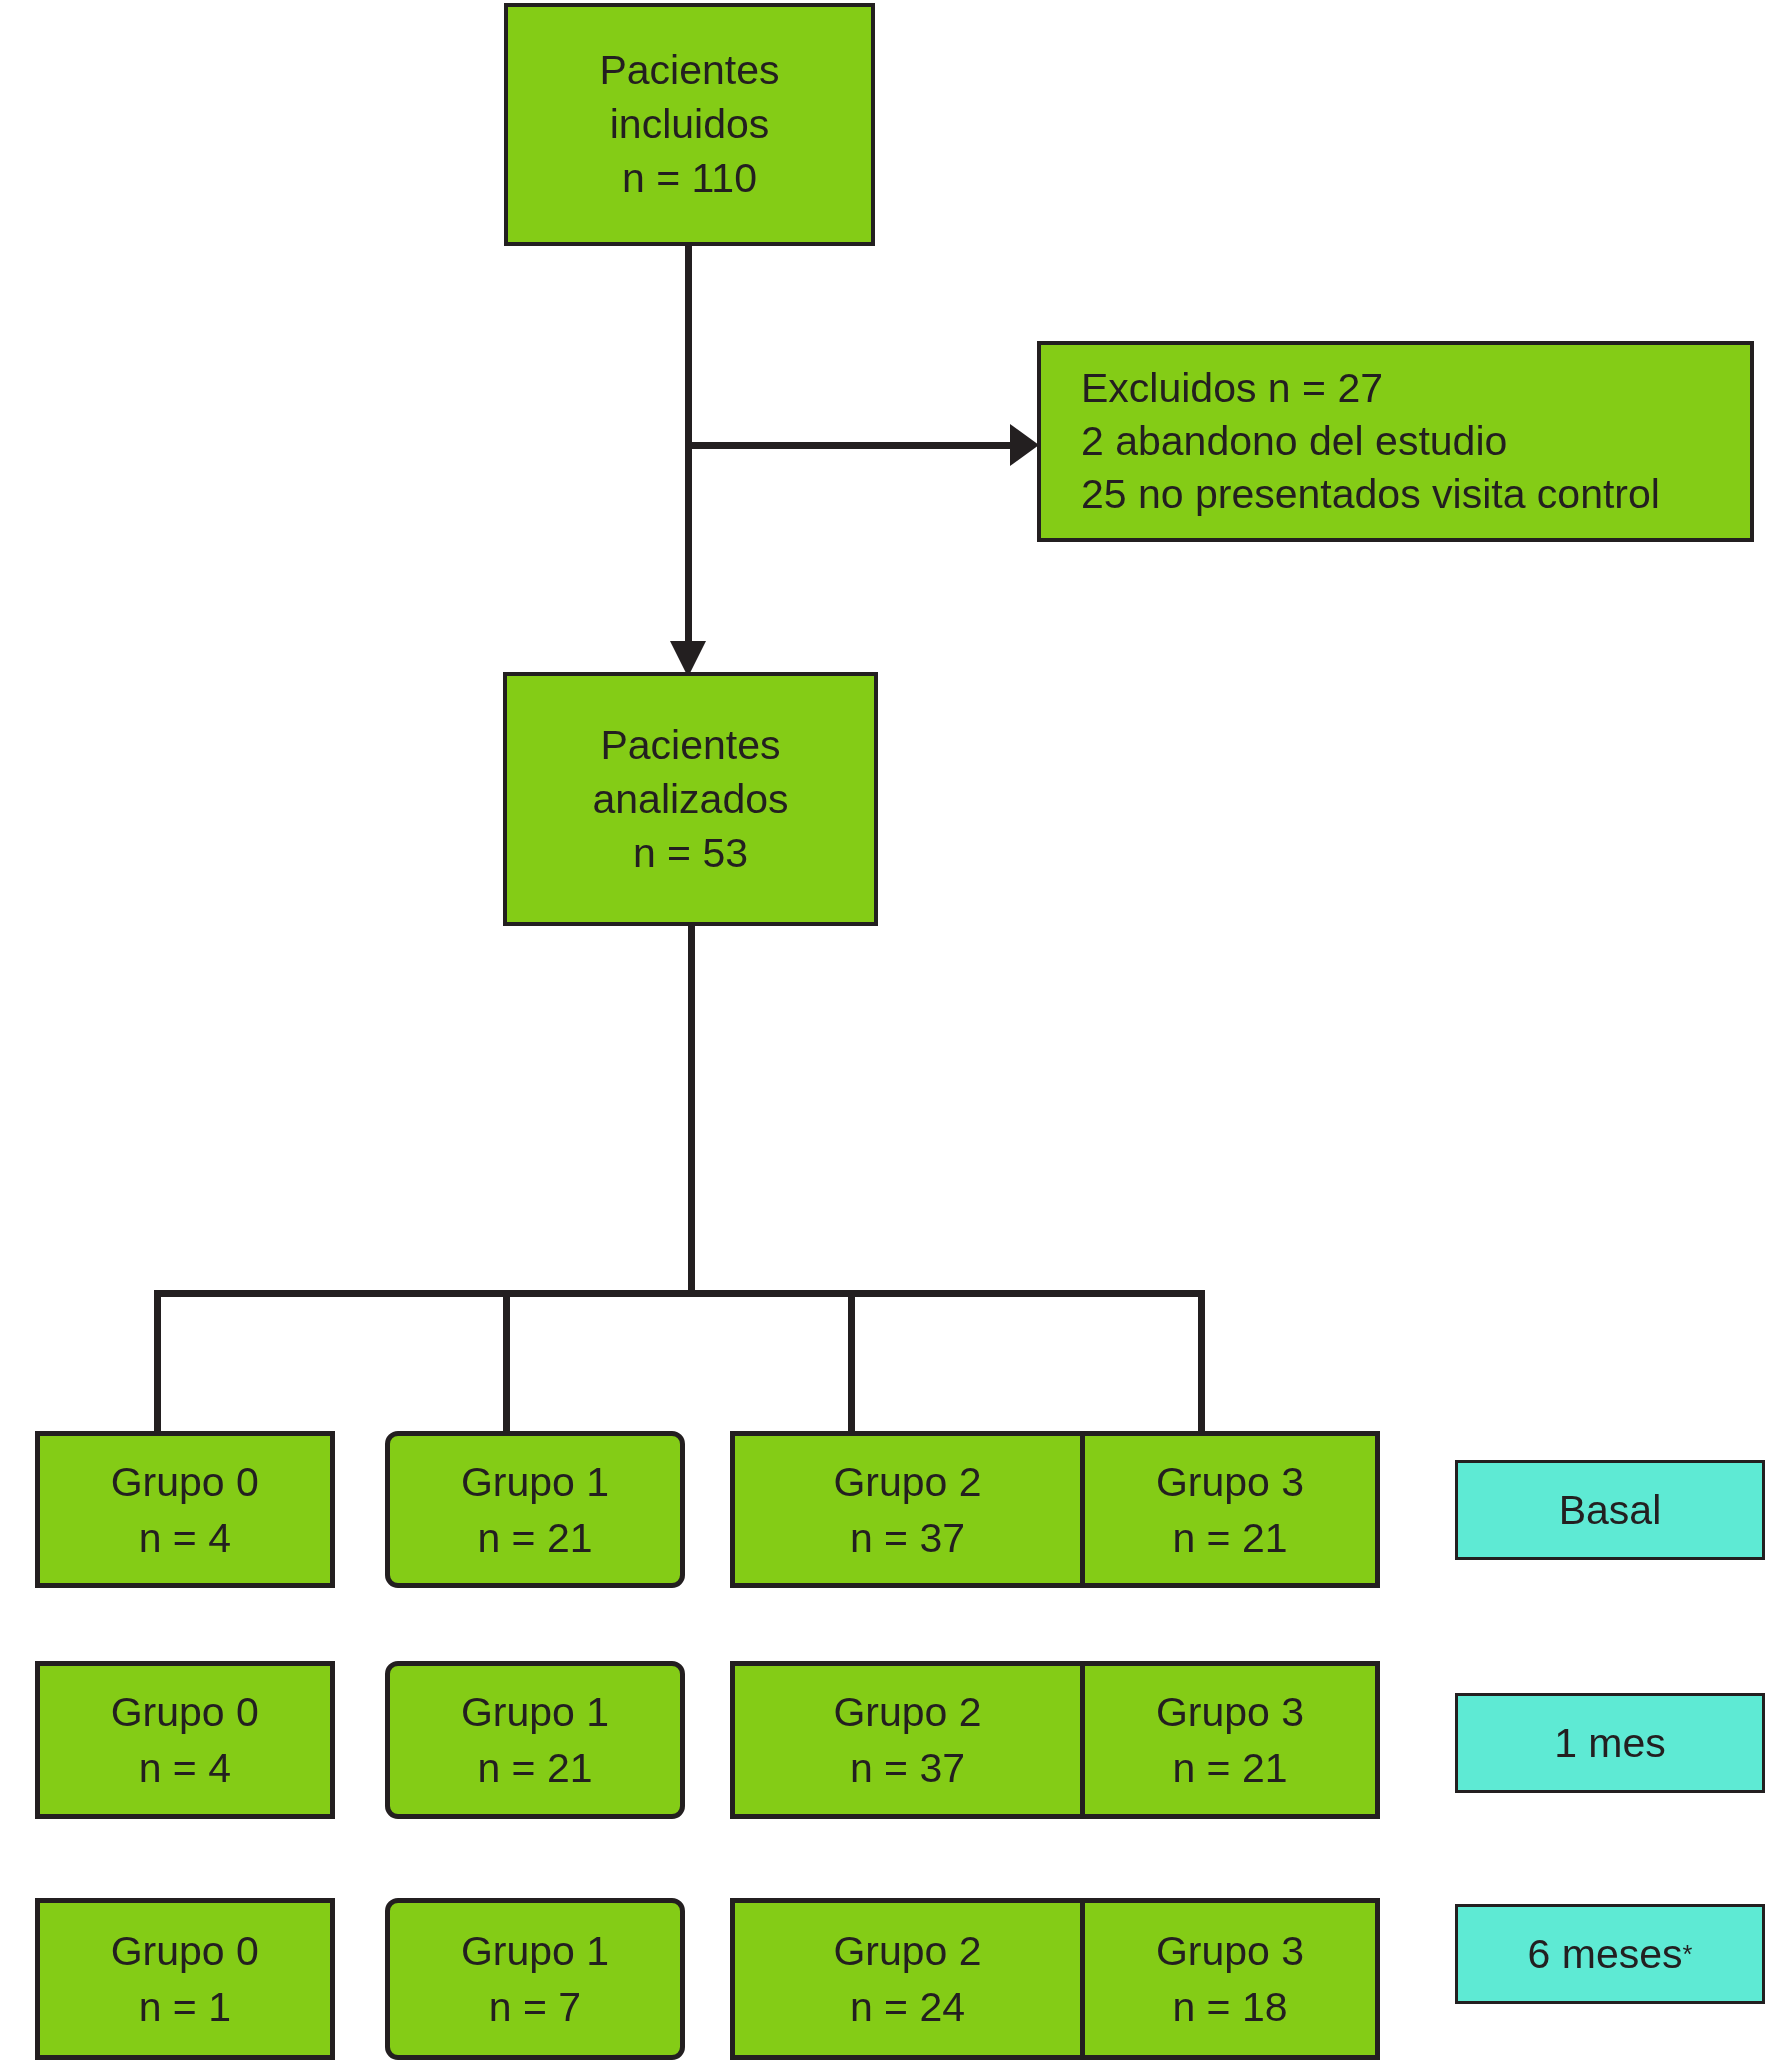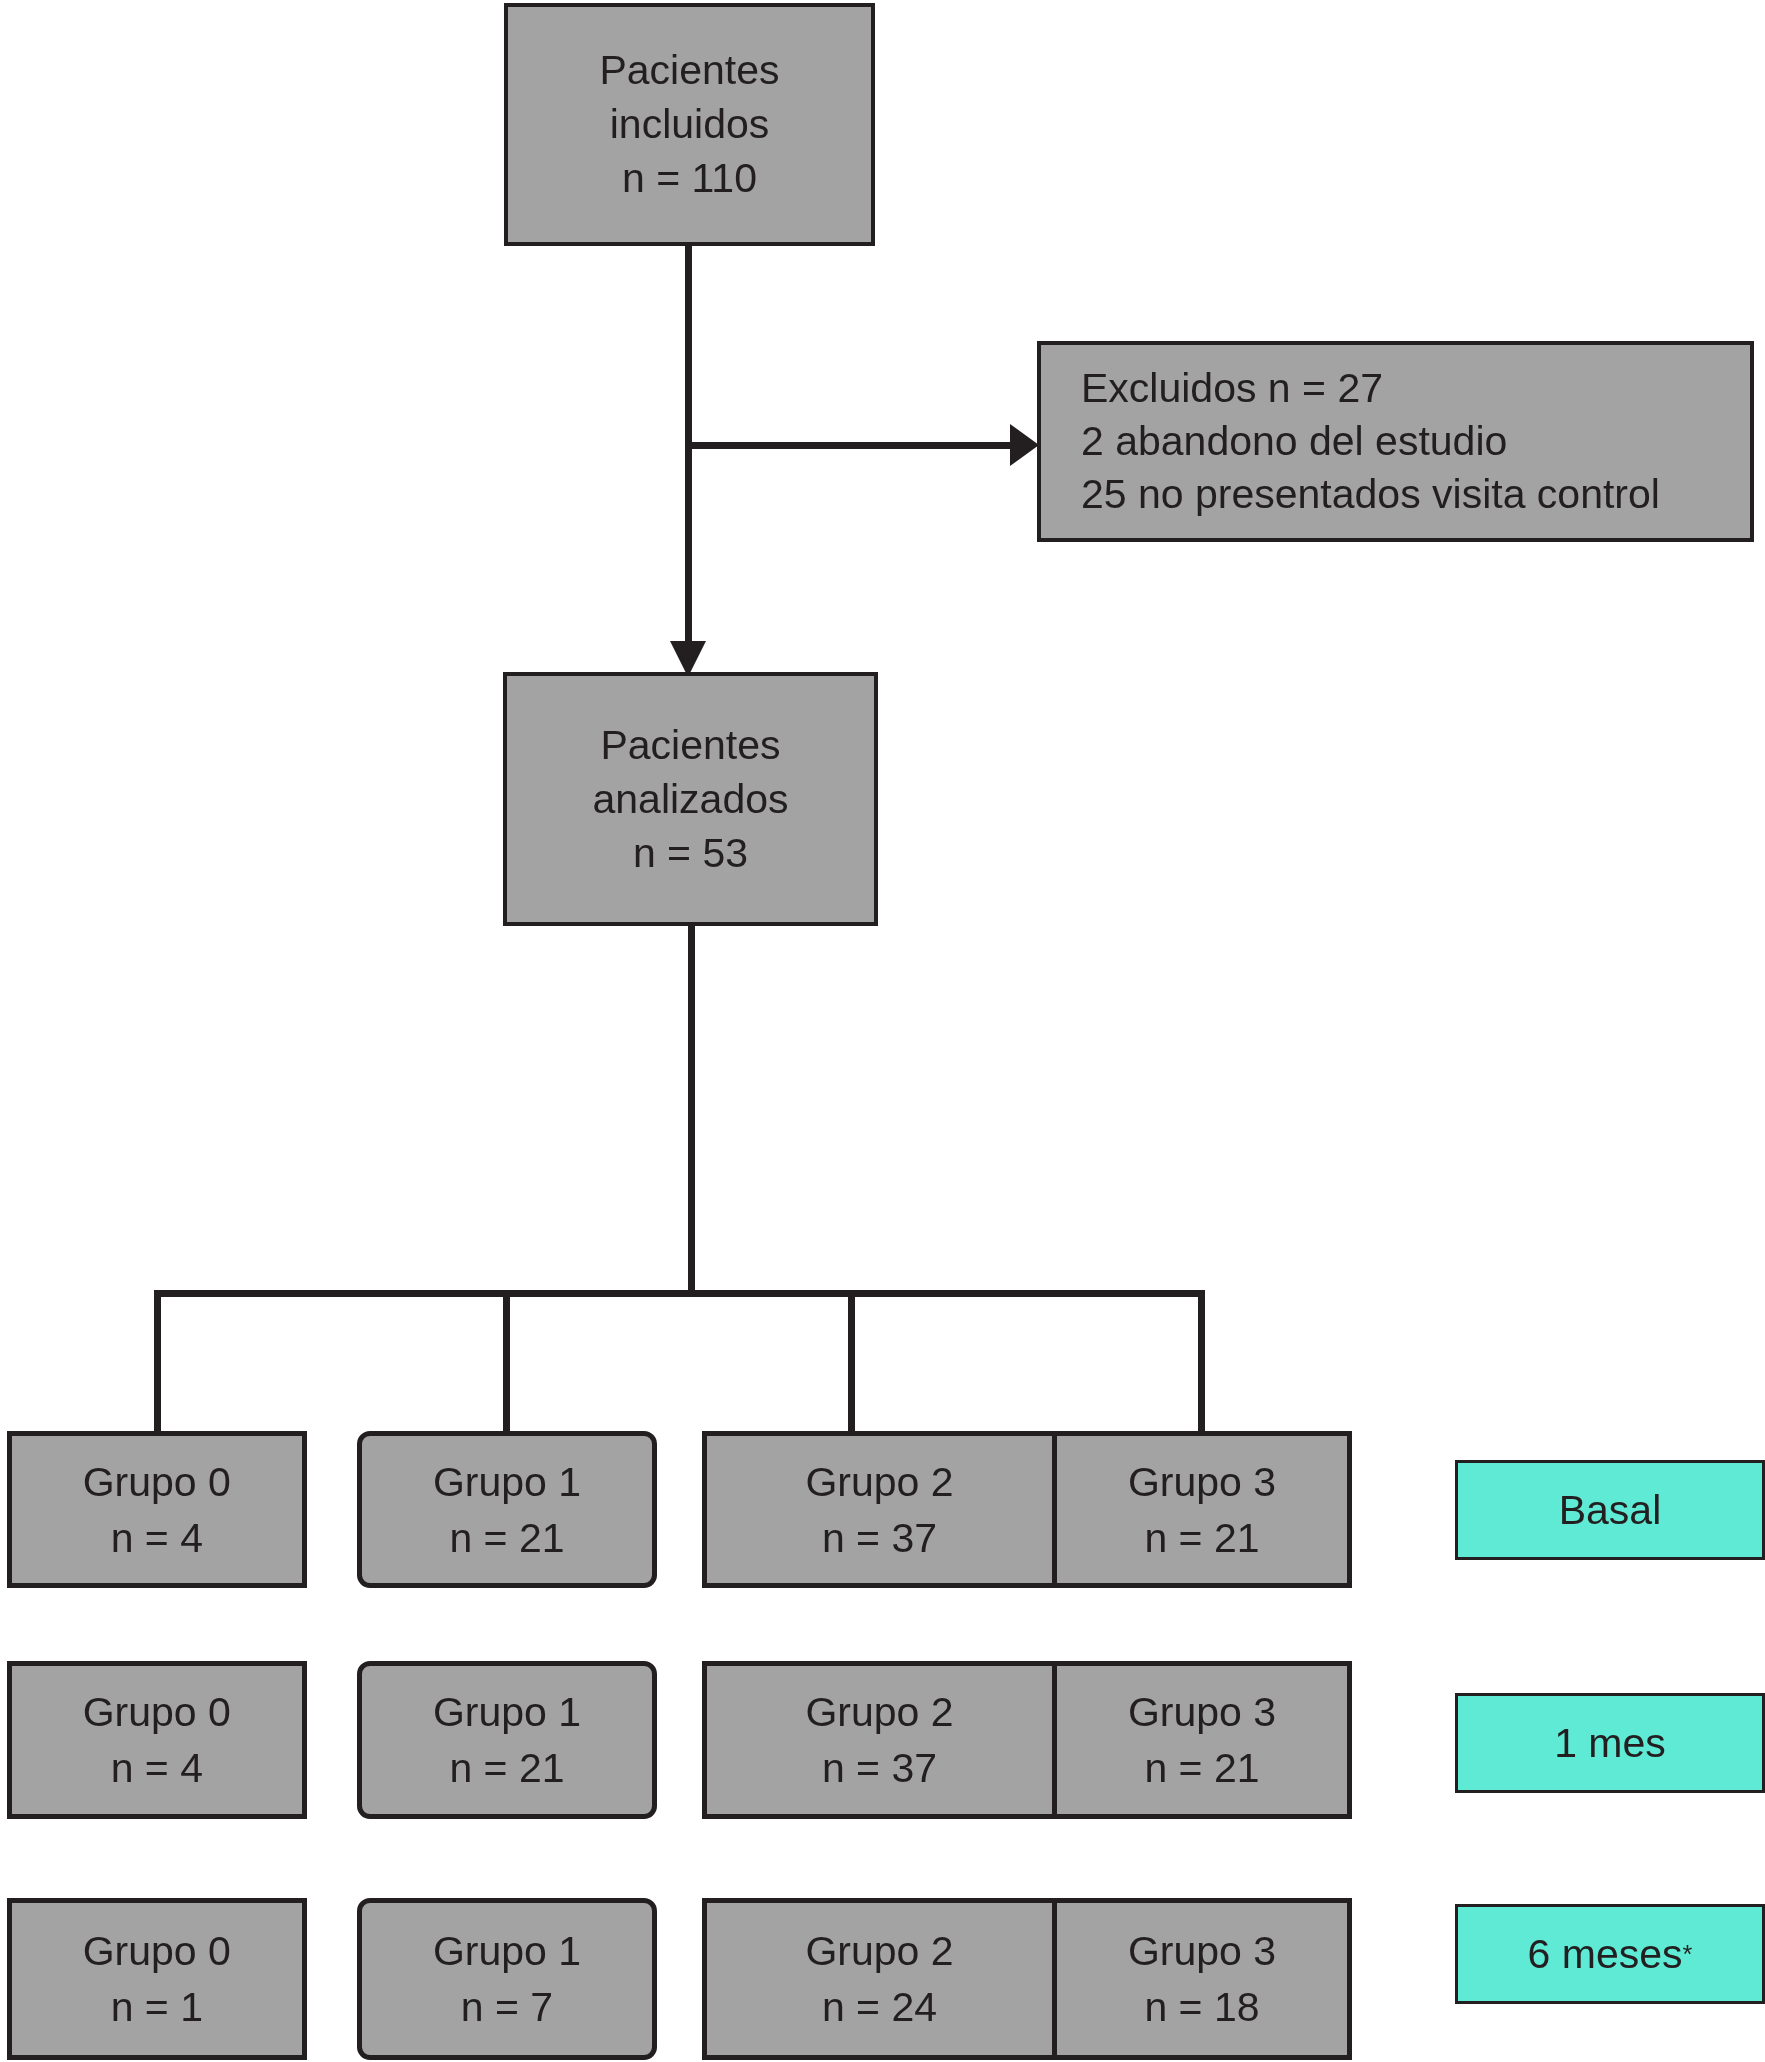--- a/index.html
+++ b/index.html
@@ -11,40 +11,40 @@
     position: relative;
     width: 1765px;
     height: 2062px;
     background: #ffffff;
     font-family: "Liberation Sans", sans-serif;
     color: #231f20;
   }
   .box {
     position: absolute;
     box-sizing: border-box;
-    background: #a3a3a3;
+    background: #84cc16;
     border: 5.1px solid #231f20;
     display: flex;
     flex-direction: column;
     justify-content: center;
     align-items: center;
     text-align: center;
     font-size: 41px;
     line-height: 54px;
   }
   .box .line { white-space: nowrap; }
 
   
   #included-box  { left: 504px;  top: 2.5px;    width: 371px; height: 243px; border-width: 4.2px; }
   #excluded-box  { left: 1037px; top: 341px;  width: 717px; height: 201px; border-width: 4.2px;
                    align-items: flex-start; text-align: left; padding-left: 40px; line-height: 53px; }
   #analyzed-box  { left: 503px;  top: 672px;  width: 375px; height: 254px; border-width: 4.2px; }
 
   
-  .gbox { line-height: 56px; }
+  .gbox { line-height: 56px; margin-left: 28px; }
   .c0 { left: 6.8px;    width: 300px; }
   .c1 { left: 357px;  width: 300px; border-radius: 13px; }
   .c2 { left: 702px;  width: 355px; }
   .c3 { left: 1052px; width: 300px; }
   .r1 { top: 1431px; height: 157px; }
   .r2 { top: 1661px; height: 158px; }
   .r3 { top: 1898px; height: 162px; }
 
   
   .tlabel {

